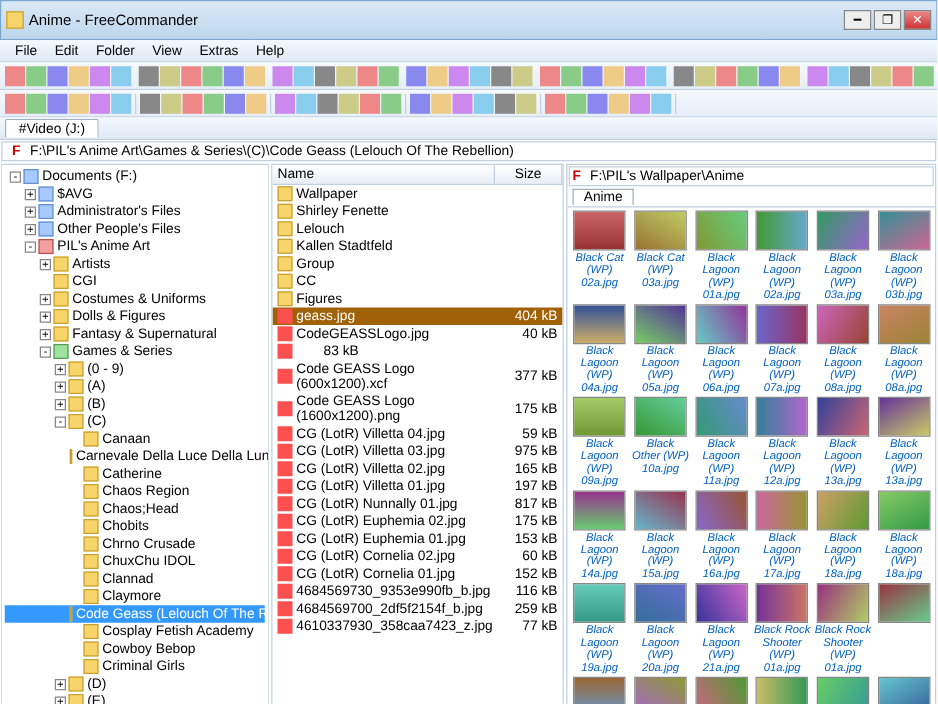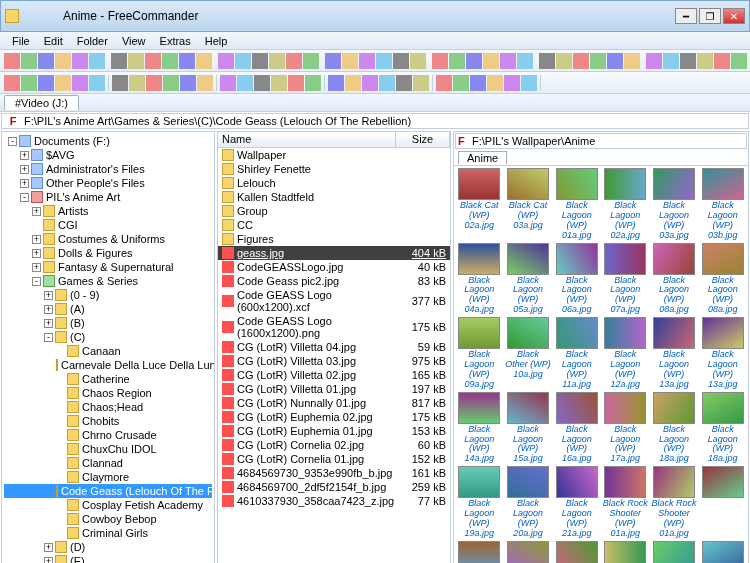--- a/index.html
+++ b/index.html
@@ -1,17 +1,17 @@
 <!DOCTYPE html>
 <html><head>
 <meta charset="utf-8">
 <style>
 * { margin:0; padding:0; box-sizing:border-box; font-family:Tahoma,Arial,sans-serif; font-size:11px; }
 body { width:750px; height:563px; overflow:hidden; background:#fff; }
-.titlebar { height:20px; background:linear-gradient(#dbe9f7,#bcd6ee); display:flex; align-items:center; padding:15px 4px; border:1px solid #7ba7ce;gap:40px; }
+.titlebar { height:20px; background:linear-gradient(#dbe9f7,#bcd6ee); display:flex; align-items:center; padding:15px 4px; border:1px solid #7ba7ce; }
 .titlebar .icon { width:14px; height:14px; margin-right:4px; }
 .titlebar .title { flex:1; font-size:12px; color:#000; }
 .winbtns { display:flex; gap:2px; }
 .winbtns div { width:22px; height:16px; border:1px solid #888; display:flex; align-items:center; justify-content:center; font-size:10px; background:#eee; }
 .winbtns .close { background:linear-gradient(#e88,#c33); color:#fff; }
 .menubar { height:18px; background:linear-gradient(#f3f8fd,#dfeaf5); display:flex; align-items:center; padding:0 6px; gap:2px; border-bottom:1px solid #c0d0e0; }
 .menubar span { padding:1px 6px; }
 .toolbar { height:22px; background:linear-gradient(#f6f9fc,#e6eef7); border-bottom:1px solid #c0d0e0; display:flex; align-items:center; padding:0 4px; gap:1px; overflow:hidden; }
 .toolbar .tb { width:16px; height:16px; border:1px solid transparent; flex-shrink:0; }
 .toolbar .sep { width:1px; height:16px; background:#c0d0e0; margin:0 2px; }
@@ -33,21 +33,21 @@
 .tree .folder-icon.green { background:#a0e0a0; border-color:#50a050; }
 .tree .toggle { width:9px; height:9px; border:1px solid #888; margin-right:2px; display:inline-flex; align-items:center; justify-content:center; font-size:9px; line-height:1; background:#fff; }
 .tree .selected { background:#3399ff; color:#fff; }
 .colhead { height:16px; background:linear-gradient(#fff,#e8eef5); border-bottom:1px solid #c0d0e0; display:flex; }
 .colhead div { padding:1px 4px; border-right:1px solid #c0d0e0; }
 .filelist { flex:1; overflow:auto; }
 .filelist div { padding:1px 4px; display:flex; align-items:center; }
 .filelist .fic { width:12px; height:12px; margin-right:3px; display:inline-block; }
 .filelist .fic.folder { background:#f7d56a; border:1px solid #c9a030; }
 .filelist .fic.img { background:#ff5050; }
-.filelist .sel { background:#404040; color:#fff;text-decoration:underline; }
+.filelist .sel { background:#a16207; color:#fff; }
 .filelist .fn { flex:1; }
 .filelist .sz { width:50px; text-align:right; }
 .right-path { height:16px; background:#fff; border:1px solid #c0d0e0; margin:1px; display:flex; align-items:center; padding:0 2px; }
 .right-path .drive { color:#c00; width:14px; font-weight:bold; }
 .right-tab { height:16px; border-bottom:1px solid #c0d0e0; padding:1px 4px; display:flex; }
 .right-tab .tab { padding:0 8px; border:1px solid #a0b0c0; border-bottom:none; background:#fff; }
 .thumbs { flex:1; overflow:auto; padding:2px; display:grid; grid-template-columns:repeat(6,1fr); gap:2px; }
 .thumb { text-align:center; }
 .thumb .img { width:42px; height:32px; margin:0 auto; border:1px solid #888; background:linear-gradient(135deg,#338,#88b); }
 .thumb .cap { font-size:9px; color:#0060c0; line-height:1.1; margin-top:1px;font-style:italic; }
@@ -382,21 +382,20 @@
           <span class="fn">geass.jpg</span>
           <span class="sz">404 kB</span>
         </div>
         <div>
           <span class="fic img"></span>
           <span class="fn">CodeGEASSLogo.jpg</span>
           <span class="sz">40 kB</span>
         </div>
         <div>
           <span class="fic img"></span>
-          <span class="fn">Code Geass pic2.jpg</span>
           <span class="sz">83 kB</span>
         </div>
         <div>
           <span class="fic img"></span>
           <span class="fn">Code GEASS Logo (600x1200).xcf</span>
           <span class="sz">377 kB</span>
         </div>
         <div>
           <span class="fic img"></span>
           <span class="fn">Code GEASS Logo (1600x1200).png</span>
@@ -443,21 +442,21 @@
           <span class="sz">60 kB</span>
         </div>
         <div>
           <span class="fic img"></span>
           <span class="fn">CG (LotR) Cornelia 01.jpg</span>
           <span class="sz">152 kB</span>
         </div>
         <div>
           <span class="fic img"></span>
           <span class="fn">4684569730_9353e990fb_b.jpg</span>
-          <span class="sz">161 kB</span>
+          <span class="sz">116 kB</span>
         </div>
         <div>
           <span class="fic img"></span>
           <span class="fn">4684569700_2df5f2154f_b.jpg</span>
           <span class="sz">259 kB</span>
         </div>
         <div>
           <span class="fic img"></span>
           <span class="fn">4610337930_358caa7423_z.jpg</span>
           <span class="sz">77 kB</span>

